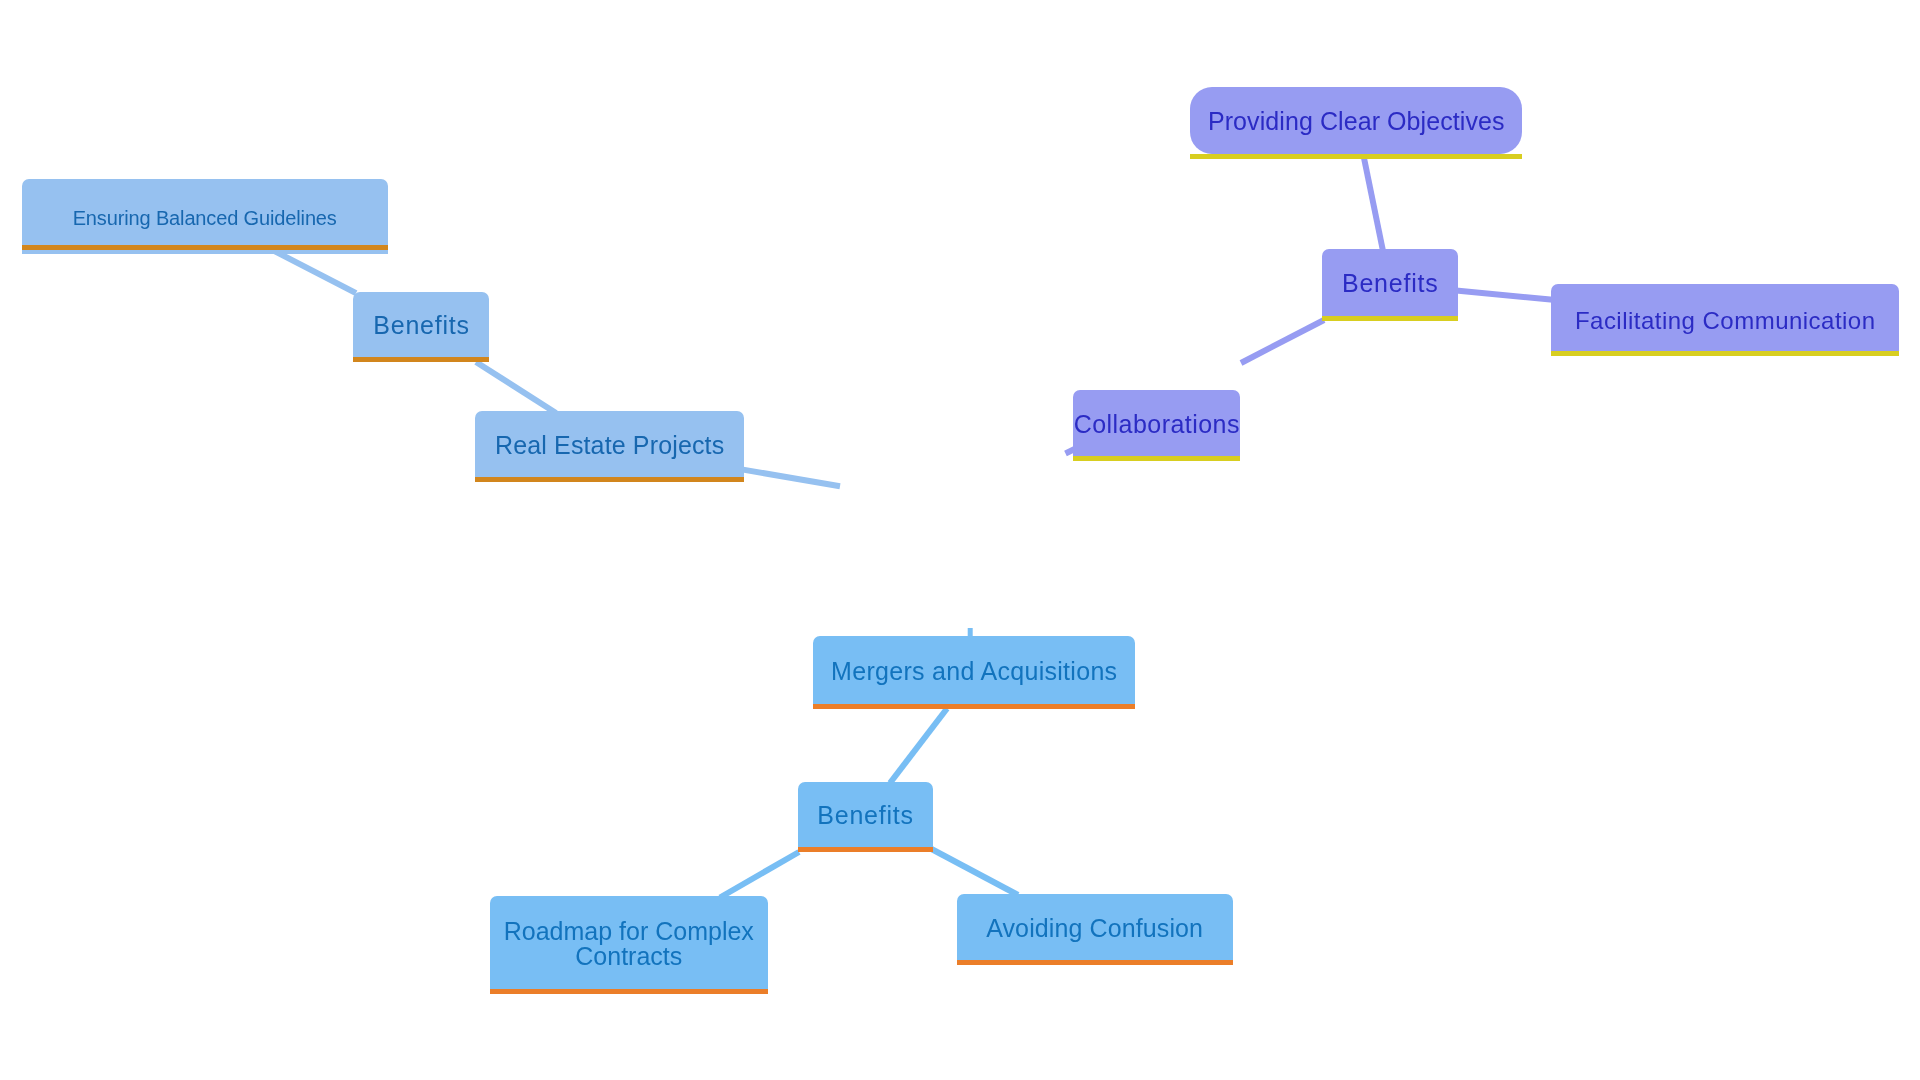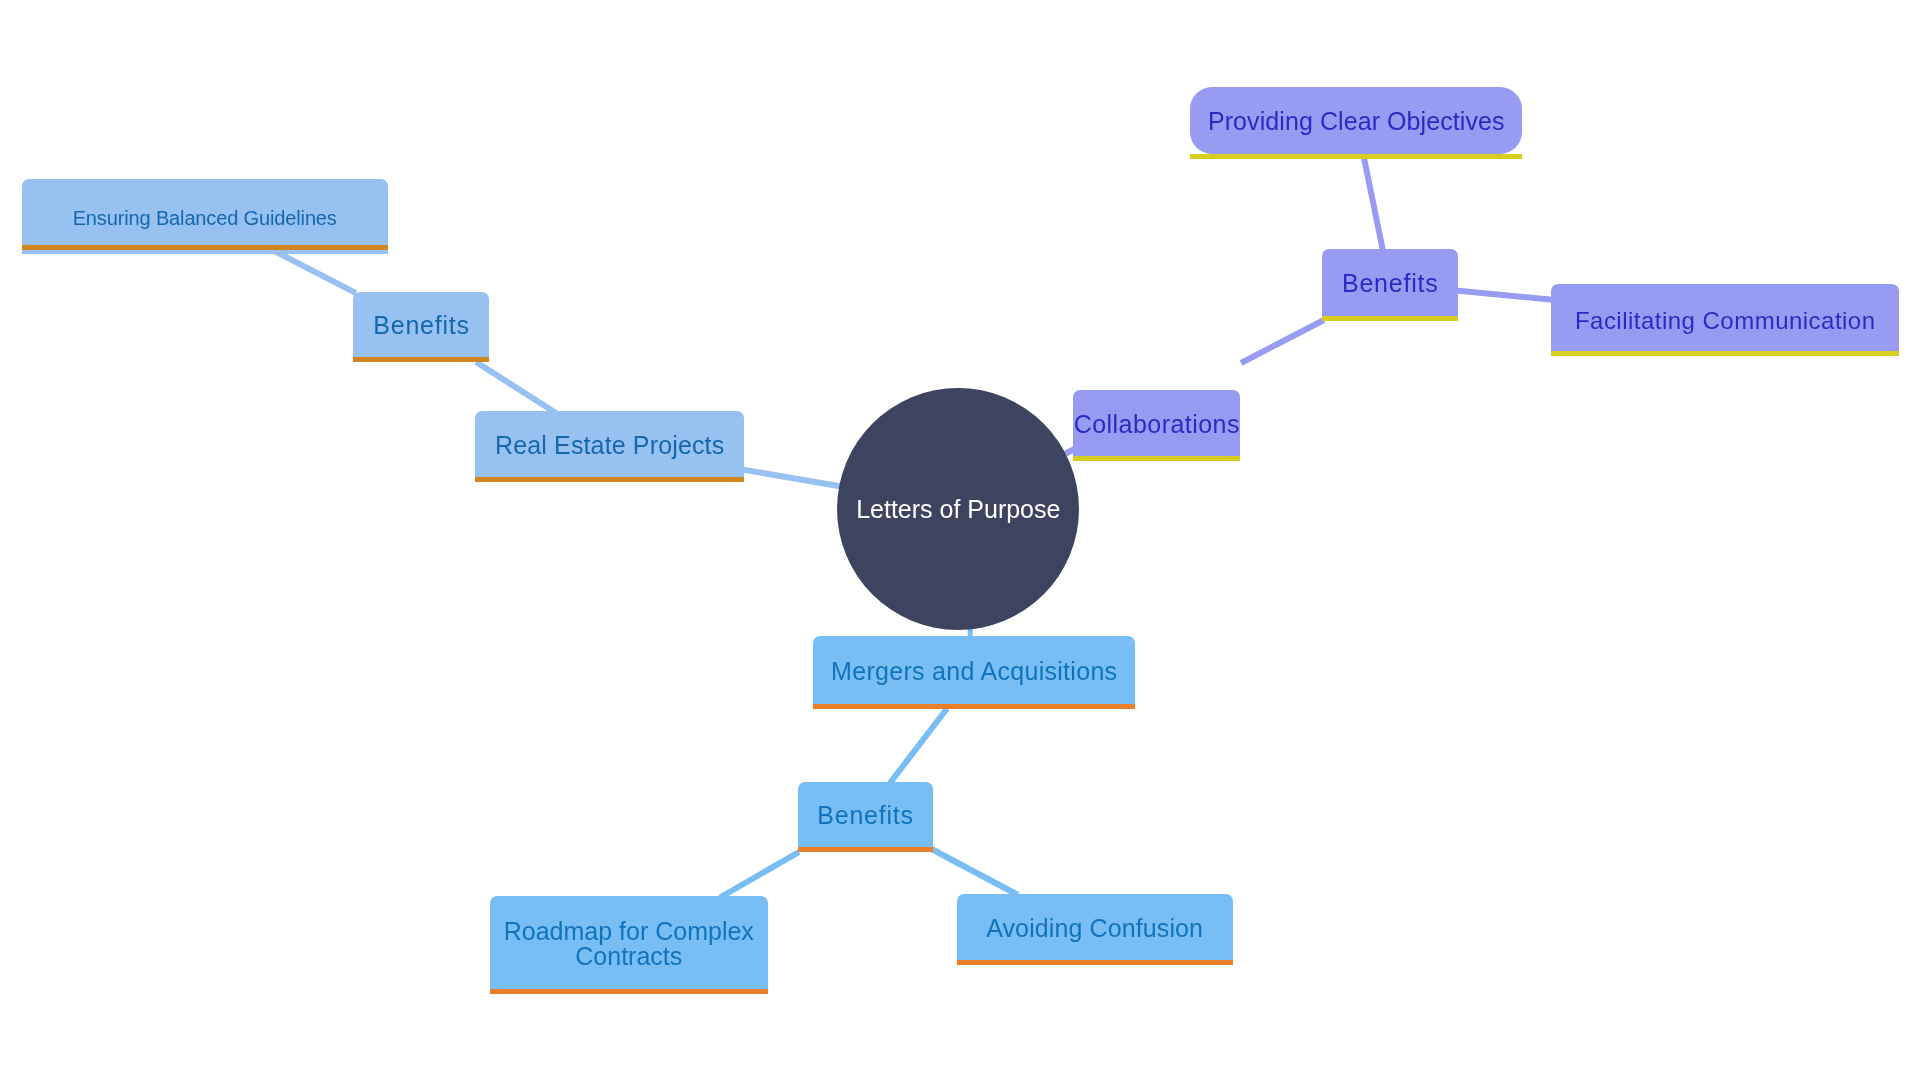--- a/index.html
+++ b/index.html
@@ -31,23 +31,20 @@
     <path class="edge" fill="none" stroke-linecap="butt" d="M 970.2 628 C 970.2 628 970.2 638 970.2 638" stroke="#78BEF4" stroke-width="5"></path>
     <path class="edge" fill="none" stroke-linecap="butt" d="M 947 708.5 C 947 708.5 890 783 890 783" stroke="#78BEF4" stroke-width="6"></path>
     <path class="edge" fill="none" stroke-linecap="butt" d="M 799 852 C 799 852 720 897.5 720 897.5" stroke="#78BEF4" stroke-width="6"></path>
     <path class="edge" fill="none" stroke-linecap="butt" d="M 931.5 849 C 931.5 849 1018 895 1018 895" stroke="#78BEF4" stroke-width="6"></path>
     <path class="edge" fill="none" stroke-linecap="butt" d="M 1065.5 453.5 C 1065.5 453.5 1104 434.5 1104 434.5" stroke="#979CF2" stroke-width="6"></path>
     <path class="edge" fill="none" stroke-linecap="butt" d="M 1241 363 C 1241 363 1324 320 1324 320" stroke="#979CF2" stroke-width="6"></path>
     <path class="edge" fill="none" stroke-linecap="butt" d="M 1364 158 C 1364 158 1383 251 1383 251" stroke="#979CF2" stroke-width="6"></path>
     <path class="edge" fill="none" stroke-linecap="butt" d="M 1456 290.4 C 1456 290.4 1553 299.8 1553 299.8" stroke="#979CF2" stroke-width="6"></path>
   </svg>
 
-  <div id="root-node" style="left: 837.3px; top: 388px; width: 242px; height: 242px; background: rgb(62, 68, 96); color: rgb(255, 255, 255); font-size: 25px;">
-    <span id="root-node-label">Letters of Purpose</span>
-  </div>
 
   <div class="node" style="left: 21.5px; top: 179px; width: 366.5px; height: 75px; font-size: 20px; color: rgb(23, 103, 175); letter-spacing: -0.14px; text-indent: -0.14px;">
     <div class="node-body" style="background: rgb(150, 193, 240);">
       <span class="node-label">Ensuring Balanced Guidelines</span>
     </div>
     <div class="node-accent" style="top: 66.4px; background: rgb(210, 134, 29);"></div>
   </div>
   <div class="node" style="left: 353.4px; top: 291.6px; width: 135.6px; height: 65.8px; font-size: 25px; color: rgb(23, 103, 175); letter-spacing: 0.77px; text-indent: 0.77px;">
     <div class="node-body" style="background: rgb(150, 193, 240);">
       <span class="node-label">Benefits</span>

